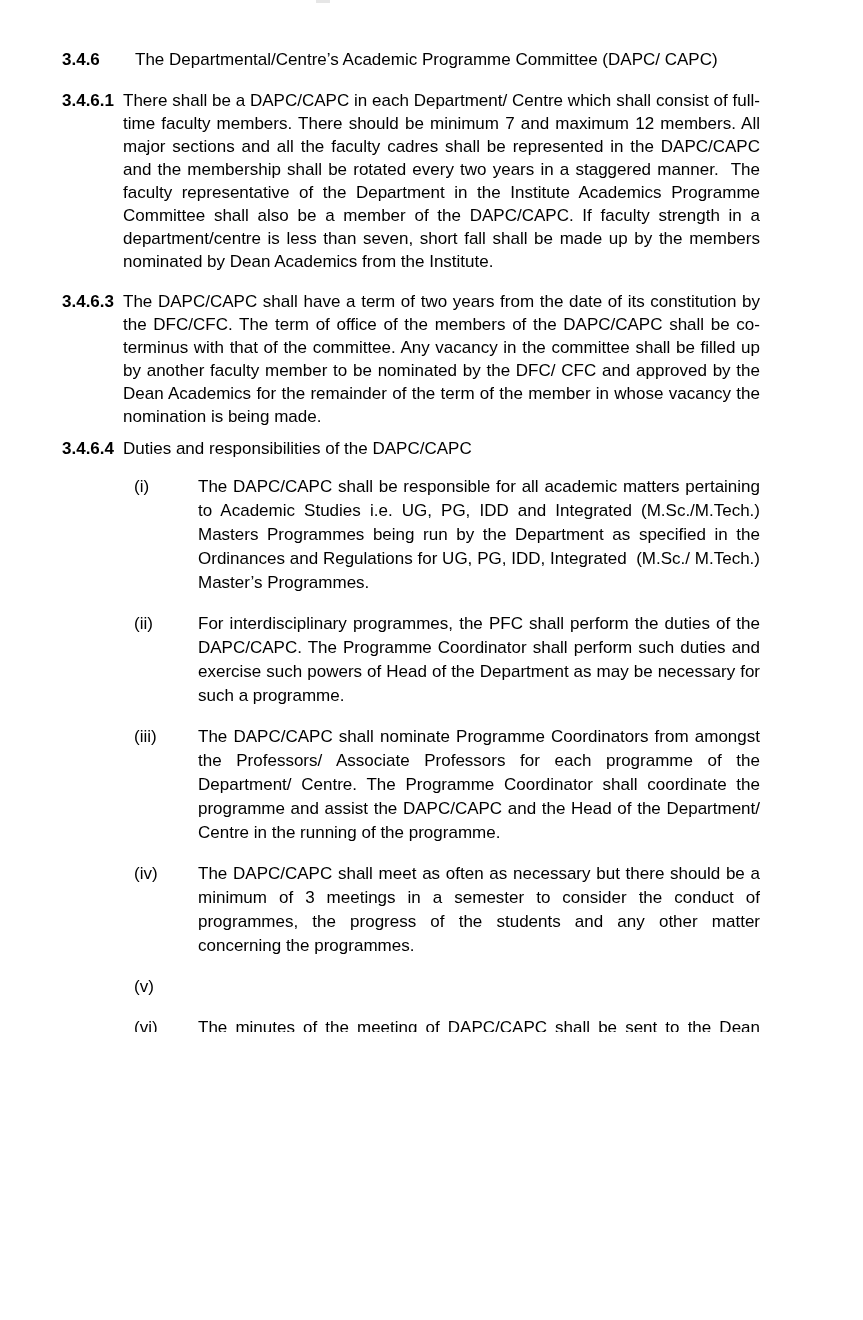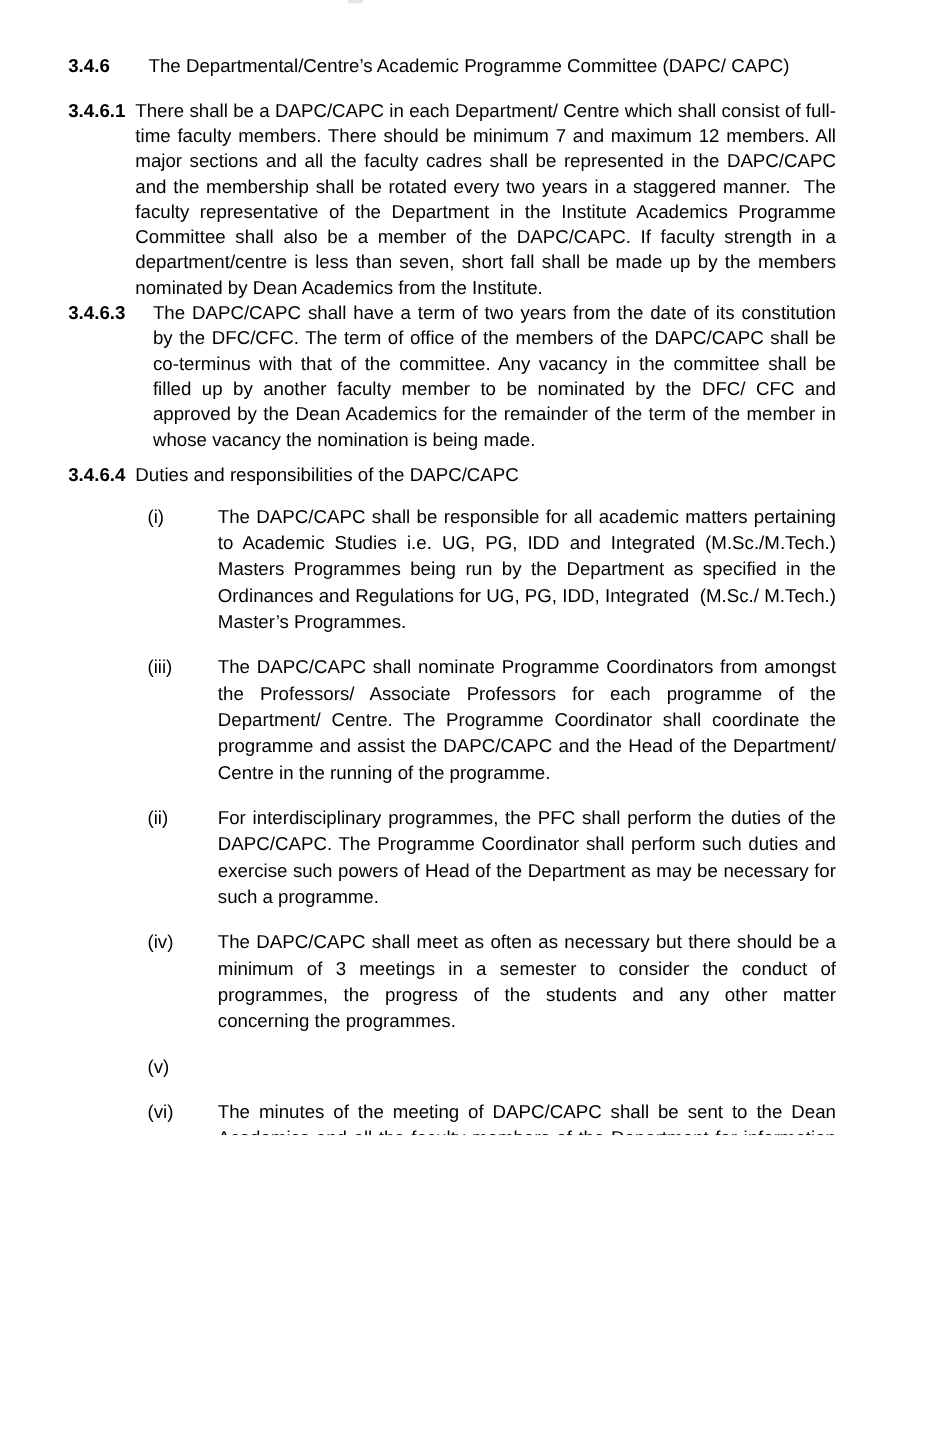--- a/index.html
+++ b/index.html
@@ -44,23 +44,23 @@
   }
   .sec-content { flex: 1; display: block; }
   .item {
     display: flex;
     margin: 0 0 17px 11px;
     align-items: flex-start;
   }
   .item .marker { flex: 0 0 64px; white-space: nowrap; line-height: 24px; }
   .item .body-text { line-height: 24px; }
   .mb18 { margin-bottom: 18px; }
-  .mb17 { }
+  .mb17 { margin-bottom: 17px; }
   .mb22 { margin-bottom: 22px; }
-  .mb9  { margin-bottom: 9px; gap: 16px; }
+  .mb9  { margin-bottom: 9px; }
   .mb15 { margin-bottom: 15px; }
 </style>
 </head>
 <body>
 
 <div class="page">
 
   <div class="artifact"></div>
 
   <div class="sec heading-sec mb18">
@@ -83,27 +83,27 @@
     <div class="num">3.4.6.4</div>
     <div class="sec-content">
       <h2 class="sub-heading mb15">Duties and responsibilities of the DAPC/CAPC</h2>
 
       <div class="item">
         <div class="marker">(i)</div>
         <p class="body-text">The DAPC/CAPC shall be responsible for all academic matters pertaining to Academic Studies i.e. UG, PG, IDD and Integrated (M.Sc./M.Tech.) Masters Programmes being run by the Department as specified in the Ordinances and Regulations for UG, PG, IDD, Integrated  (M.Sc./ M.Tech.) Master’s Programmes.</p>
       </div>
 
       <div class="item">
-        <div class="marker">(iii)</div>
-        <p class="body-text">The DAPC/CAPC shall nominate Programme Coordinators from amongst the Professors/ Associate Professors for each programme of the Department/ Centre. The Programme Coordinator shall coordinate the programme and assist the DAPC/CAPC and the Head of the Department/ Centre in the running of the programme.</p>
+        <div class="marker">(ii)</div>
+        <p class="body-text">For interdisciplinary programmes, the PFC shall perform the duties of the DAPC/CAPC. The Programme Coordinator shall perform such duties and exercise such powers of Head of the Department as may be necessary for such a programme.</p>
       </div>
 
       <div class="item">
-        <div class="marker">(ii)</div>
-        <p class="body-text">For interdisciplinary programmes, the PFC shall perform the duties of the DAPC/CAPC. The Programme Coordinator shall perform such duties and exercise such powers of Head of the Department as may be necessary for such a programme.</p>
+        <div class="marker">(iii)</div>
+        <p class="body-text">The DAPC/CAPC shall nominate Programme Coordinators from amongst the Professors/ Associate Professors for each programme of the Department/ Centre. The Programme Coordinator shall coordinate the programme and assist the DAPC/CAPC and the Head of the Department/ Centre in the running of the programme.</p>
       </div>
 
       <div class="item">
         <div class="marker">(iv)</div>
         <p class="body-text">The DAPC/CAPC shall meet as often as necessary but there should be a minimum of 3 meetings in a semester to consider the conduct of programmes, the progress of the students and any other matter concerning the programmes.</p>
       </div>
 
       <div class="item">
         <div class="marker">(v)</div>
       </div>

